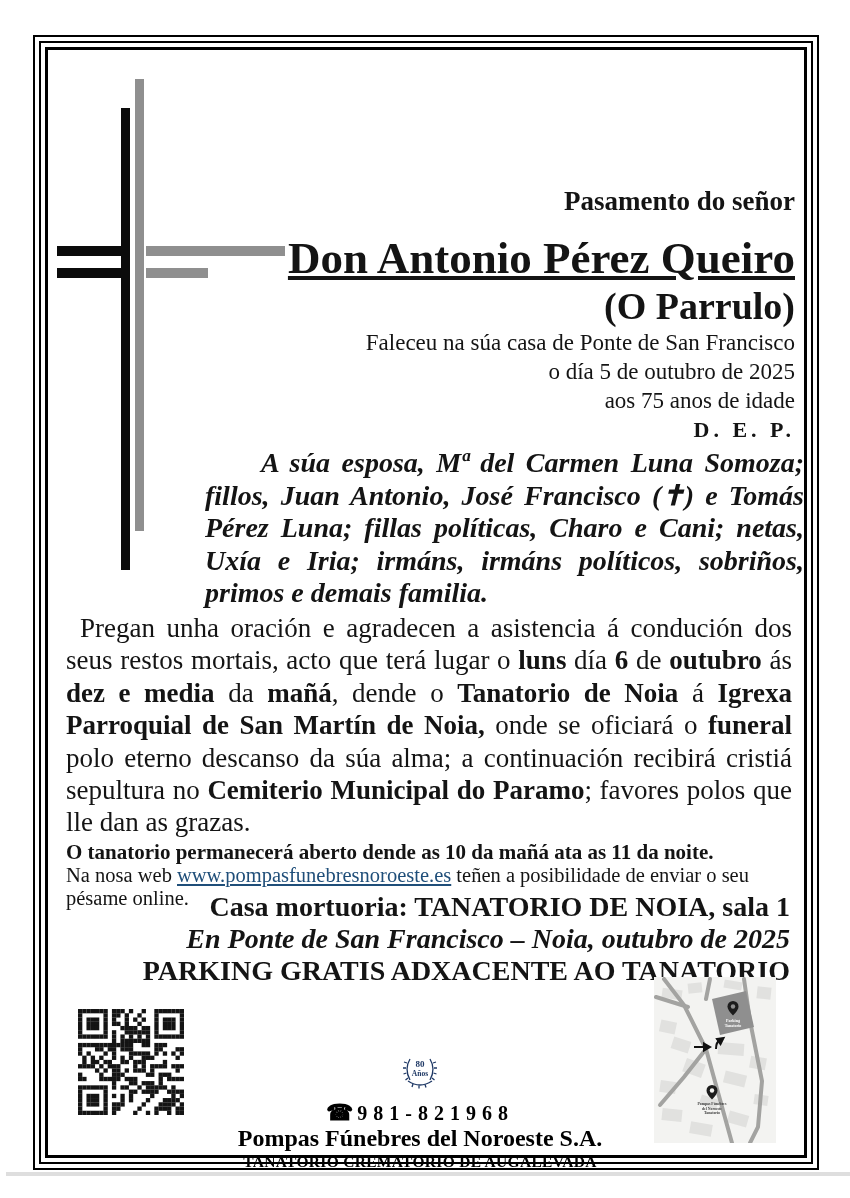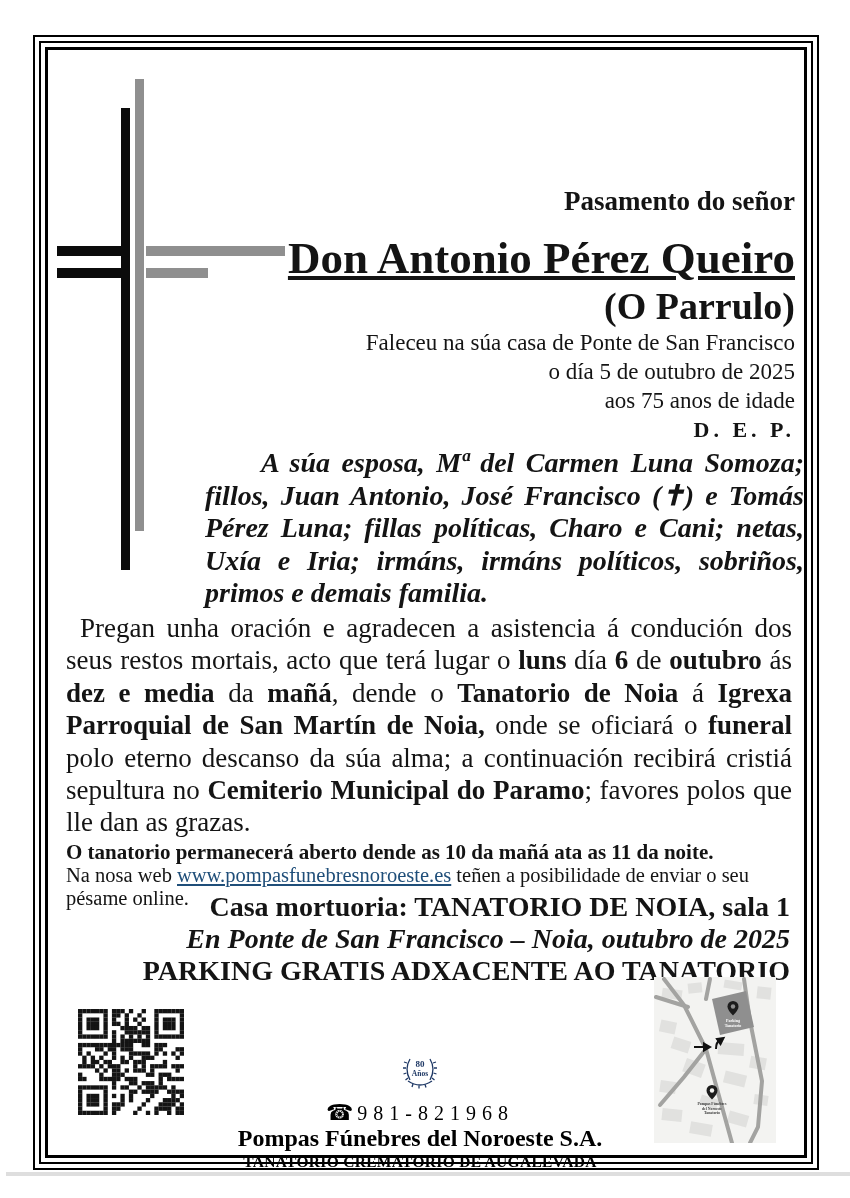--- a/index.html
+++ b/index.html
@@ -50,21 +50,21 @@
   .webline{position:absolute;left:66px;right:58px;top:864px;font-size:20.5px;line-height:23px;}
   .webline a{color:#1f4e79;text-decoration:underline;}
   .mortuary{position:absolute;left:66px;right:60px;top:891px;font-size:28px;line-height:32px;font-weight:bold;text-align:right;}
   .place-date{position:absolute;left:66px;right:60px;top:923px;font-size:28px;line-height:32px;font-weight:bold;font-style:italic;text-align:right;}
   .parking{position:absolute;left:60px;right:60px;top:955px;font-size:28px;line-height:32px;font-weight:bold;text-align:right;}
 
   
   .qr{position:absolute;left:78px;top:1009px;width:106px;height:106px;}
   .footer{position:absolute;left:230px;width:380px;top:1013px;text-align:center;color:#000000;margin-top:40px;}
   .badge{width:48px;height:42px;display:inline-block;}
-  .phoneline{font-size:20px;font-weight:normal;letter-spacing:6px;white-space:nowrap;margin-top:1px;}
+  .phoneline{font-size:20px;font-weight:bold;letter-spacing:6px;white-space:nowrap;margin-top:1px;}
   .phone-icon{font-size:22px;letter-spacing:0;margin-right:4px;}
   .company{font-size:24px;font-weight:bold;line-height:24px;}
   .company2{font-size:15.5px;font-weight:bold;line-height:19px;margin-top:2px;letter-spacing:.3px;}
   .company3{font-size:15.5px;font-weight:bold;line-height:19px;margin-top:4px;letter-spacing:1px;}
 
   .map{position:absolute;left:654px;top:977px;width:122px;height:166px;}
   .map svg{display:block;width:100%;height:100%;}
 </style>
 </head>
 <body>

